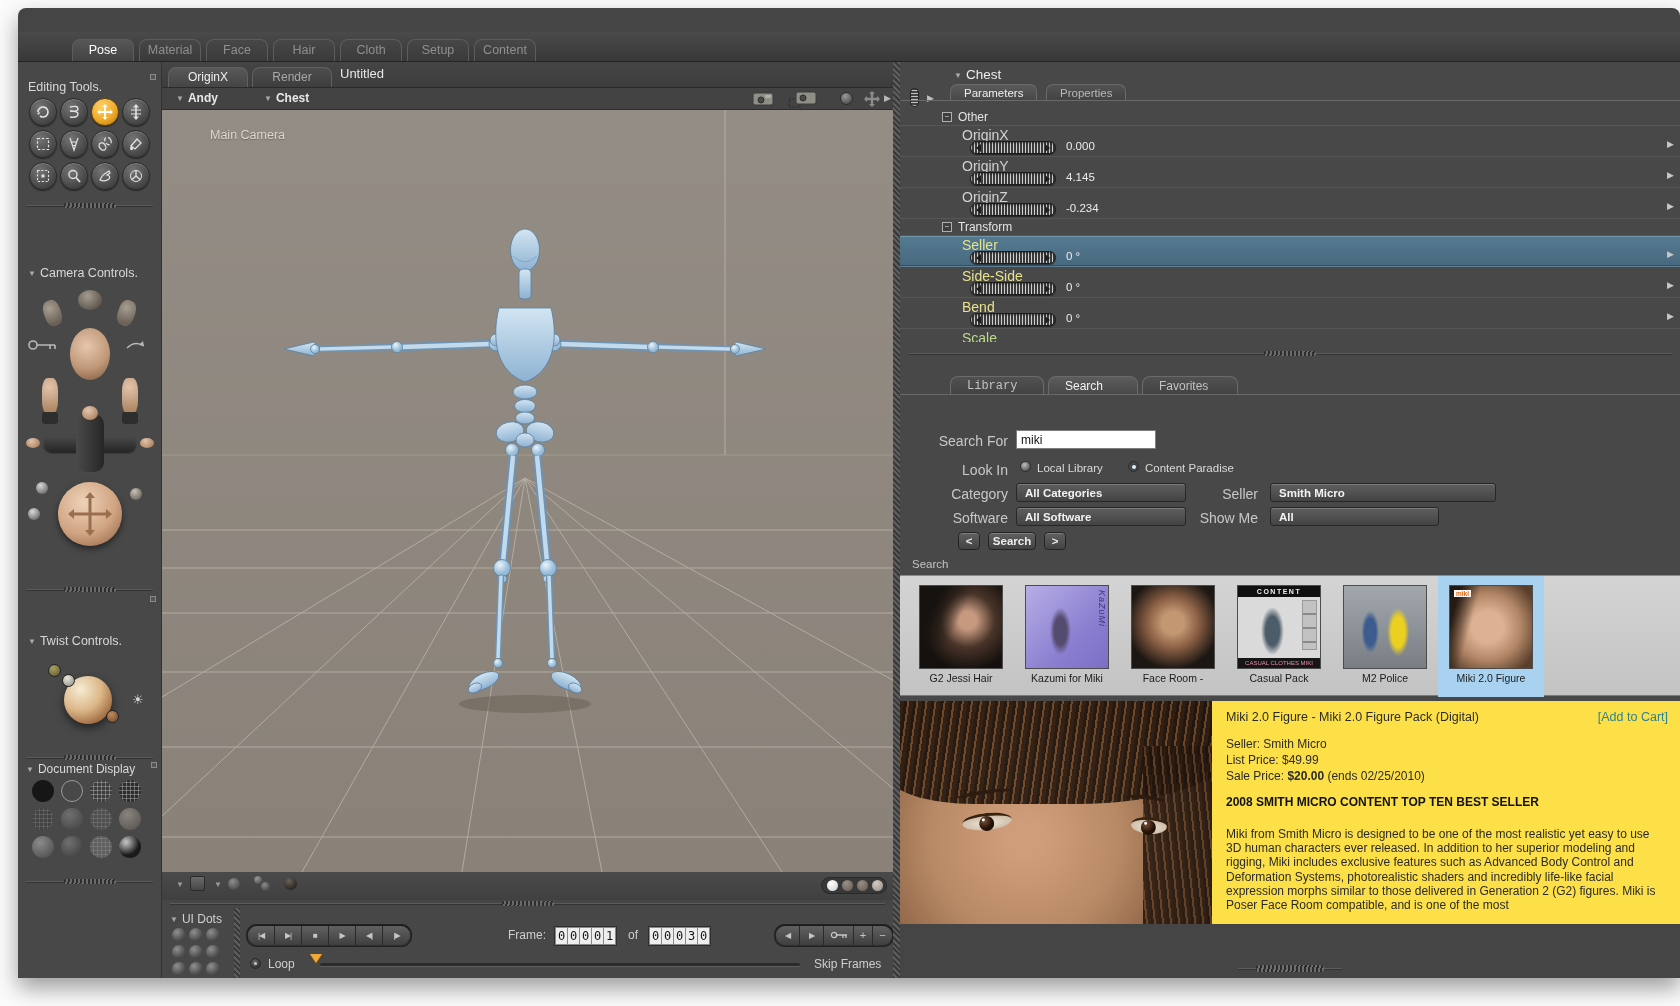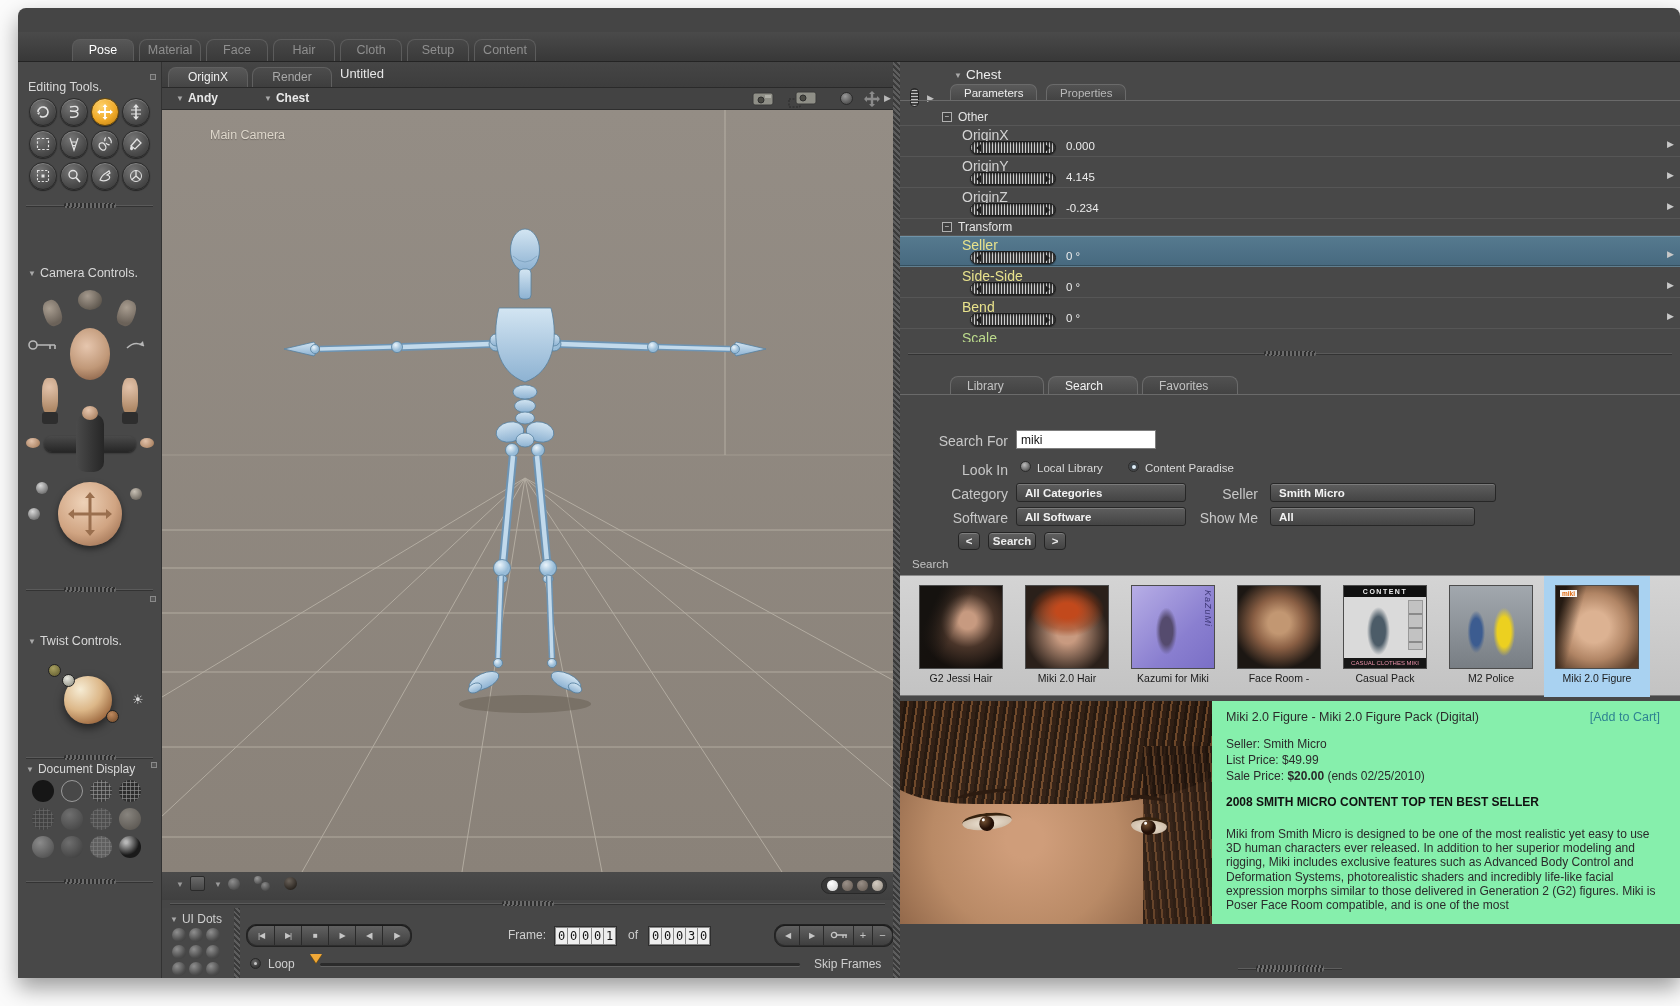--- a/index.html
+++ b/index.html
@@ -136,21 +136,21 @@
     background: radial-gradient(circle at 40% 62%, #cf9d7a 8%, #b98a66 40%, #7e573c 78%, #4a3324 100%); }
   .pimg::before { content:""; position:absolute; left:-4%; top:-6%; width:110%; height:52%; border-radius:0 0 45% 25%;
     background:repeating-linear-gradient(98deg, #1c120b 0 3px, #6b4527 3px 5px, #2a1a10 5px 9px); opacity:.92; }
   .pimg::after { content:""; position:absolute; right:0; top:20%; width:22%; height:80%;
     background:repeating-linear-gradient(84deg, #1e130c 0 3px, #5e3d24 3px 5px, #271810 5px 8px); opacity:.85; }
   .eye { position:absolute; width:50px; height:17px; background:radial-gradient(#efe6d8,#cbb9a4 80%); border-radius:50%; border-top:3px solid #35220f; transform:rotate(-6deg); z-index:2; }
   .iris { position:absolute; left:17px; top:0px; width:15px; height:15px; border-radius:50%; background:radial-gradient(circle at 35% 30%, #6b4a2e 8%, #241108 55%); }
   .iris::after { content:""; position:absolute; left:3px; top:2px; width:3px; height:3px; border-radius:50%; background:#fff; }
   .brow { position:absolute; width:58px; height:10px; border-top:4px solid #2c1b10; border-radius:50%; transform:rotate(-8deg); z-index:2; }
 
-  .ptxt { position:absolute; left:312px; right:0; top:639px; bottom:54px; background:#86efac; padding:9px 20px 0 14px; overflow:hidden; color:#2b2b2b; }
+  .ptxt { position:absolute; left:312px; right:0; top:639px; bottom:54px; background:#fde047; padding:9px 12px 0 14px; overflow:hidden; color:#2b2b2b; }
   .pt-title-row { display:flex; justify-content:space-between; font-size:12.5px; }
   .pt-line { font-size:12px; margin-top:2px; }
   .pt-banner { font-size:12px; font-weight:bold; color:#111; margin-top:12px; }
   .pt-desc { font-size:12px; line-height:14.2px; margin-top:18px; max-width:448px; }
 
   .rp-bottom { position:absolute; left:0; right:0; bottom:0; height:54px; background:#454545; }
   .rp-bgrip { position:absolute; left:50%; margin-left:-34px; bottom:6px; width:68px; height:7px; background:repeating-linear-gradient(100deg,#2c2c2c 0 2px,#6e6e6e 2px 4px); border-radius:3px; }
   .rp-bline { position:absolute; bottom:9px; height:1px; background:#5e5e5e; box-shadow:0 1px 0 #333; }
 
   .expander-pill { position:absolute; left:10px; top:26px; width:9px; height:19px; border-radius:5px; background:repeating-linear-gradient(0deg,#c0c0c0 0 1px,#424242 1px 3px); border:1px solid #222; }
@@ -573,21 +573,21 @@
           <div class="rarr">▶</div>
         </div>
         <div class="prow">
           <div class="plabel g">Scale</div>
 
         </div>
       </div>
 
       <div class="grip-h rp-grip"></div>
 
-      <div class="ltab" style="left:50px; top:314px; width:94px;">Library</div>
+      <div class="ltab" style="left:50px; top:314px; width:94px;font-family:Liberation Mono, monospace;">Library</div>
       <div class="ltab active" style="left:148px; top:314px; width:90px;">Search</div>
       <div class="ltab" style="left:242px; top:314px; width:96px;">Favorites</div>
       <div class="tab-base" style="top:332px;"></div>
 
       <div class="flabel" style="left:0; top:371px;">Search For</div>
       <input class="search-input" value="miki" style="">
 
       <div class="flabel" style="left:0; top:400px;">Look In</div>
       <div class="radio" style="left:120px; top:399px;"></div>
       <div class="rlabel" style="left:137px; top:400px;">Local Library</div>
@@ -595,36 +595,32 @@
       <div class="rlabel" style="left:245px; top:400px;">Content Paradise</div>
 
       <div class="flabel" style="left:0; top:424px;">Category</div>
       <div class="dd-btn" style="left:116px; top:421px; width:170px;">All Categories</div>
       <div class="flabel" style="left:262px; top:424px; width:96px;">Seller</div>
       <div class="dd-btn" style="left:370px; top:421px; width:226px;">Smith Micro</div>
 
       <div class="flabel" style="left:0; top:448px;">Software</div>
       <div class="dd-btn" style="left:116px; top:445px; width:170px;">All Software</div>
       <div class="flabel" style="left:262px; top:448px; width:96px;">Show Me</div>
-      <div class="dd-btn" style="left:370px; top:445px; width:205px;">All</div>
+      <div class="dd-btn" style="left:370px; top:445px; width:169px;">All</div>
 
       <div class="sbtn" style="left:58px; top:470px; width:22px;">&lt;</div>
       <div class="sbtn" style="left:88px; top:470px; width:48px;">Search</div>
       <div class="sbtn" style="left:144px; top:470px; width:22px;">&gt;</div>
 
       <div class="results-label">Search</div>
 
       <div class="strip">
         <div class="cell">
           <div class="timg a1"></div>
           <div class="tlabel">G2 Jessi Hair</div>
-        </div>
-        <div class="cell">
-          <div class="timg a2"></div>
-          <div class="tlabel">Miki 2.0 Hair</div>
         </div>
         <div class="cell">
           <div class="timg a3">
               <span class="kz">KaZuMi</span>
             </div>
           <div class="tlabel">Kazumi for Miki</div>
         </div>
         <div class="cell">
           <div class="timg a5"></div>
           <div class="tlabel">Face Room -</div>

